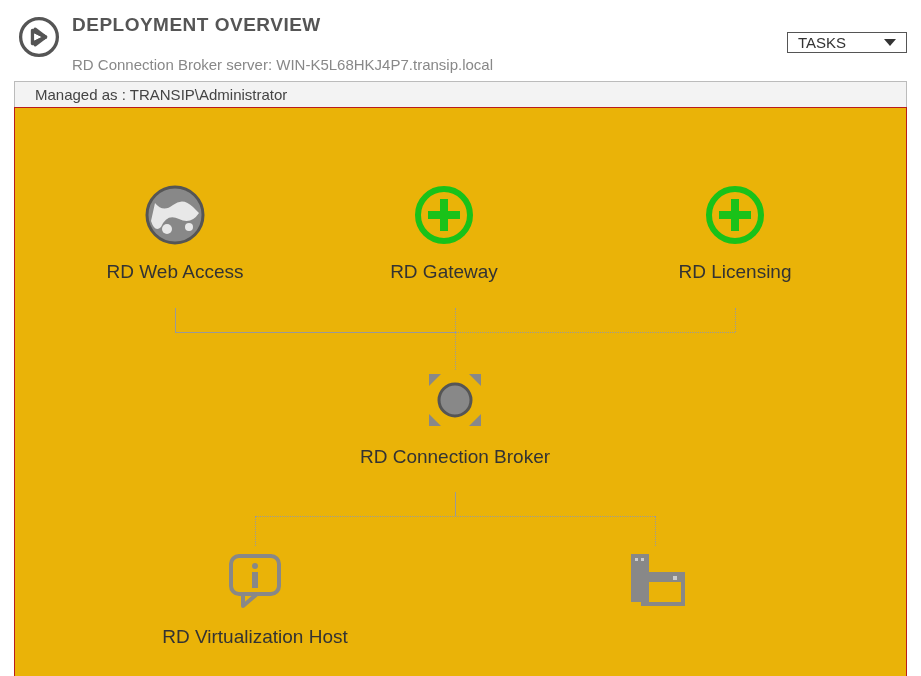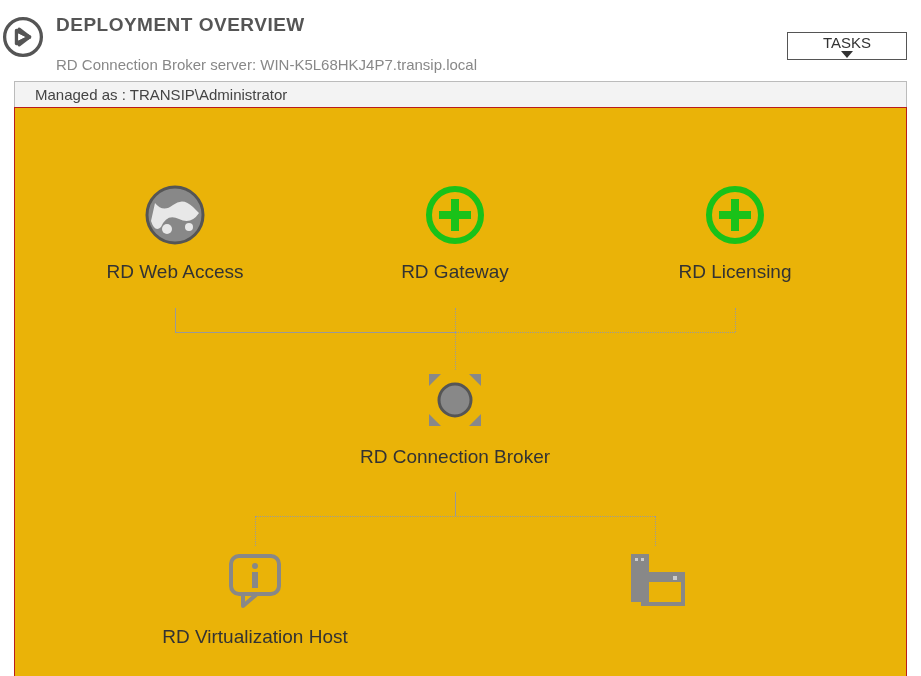--- a/index.html
+++ b/index.html
@@ -9,21 +9,21 @@
     font-size: 14px;
     color: #333;
     background: #fff;
     width: 921px;
     height: 676px;
     overflow: hidden;
   }
   .header {
     display: flex;
     align-items: flex-start;
-    padding: 14px 14px 8px 2px;
+    padding: 14px 14px 8px 18px;
     position: relative;
     justify-content: space-between;
   }
   .header-icon {
     width: 42px;
     height: 42px;
     flex: 0 0 42px;
     margin-right: 12px;
     margin-top: 2px;
   }
@@ -46,21 +46,20 @@
     border: 1px solid #555;
     background: #fff;
     padding: 1px 10px;
     font-size: 15px;
     color: #333;
     width: 120px;
     display: flex;
     align-items: center;
     justify-content: space-between;
     cursor: pointer;
-    flex-direction: column;
   }
   .tasks-btn .chev {
     width: 0; height: 0;
     border-left: 6px solid transparent;
     border-right: 6px solid transparent;
     border-top: 7px solid #333;
   }
   .managed-bar {
     margin: 0 14px;
     border: 1px solid #bbb;
@@ -139,21 +138,21 @@
   <div class="node" style="left:50px; top:75px;">
     <svg class="node-icon" viewBox="0 0 64 64">
       <circle cx="32" cy="32" r="28" fill="#888" stroke="#555" stroke-width="3"></circle>
       <path d="M12 20 Q20 30 30 22 Q40 14 50 24 L56 30 Q48 42 36 36 Q24 30 18 44 Q12 50 8 38 Z" fill="#e8e8e8"></path>
       <circle cx="24" cy="46" r="5" fill="#e8e8e8"></circle>
       <circle cx="46" cy="44" r="4" fill="#e8e8e8"></circle>
     </svg>
     <div class="node-label">RD Web Access</div>
   </div>
 
-  <div class="node" style="left:330px; top:75px;">
+  <div class="node" style="left:319px; top:75px;">
     <svg class="node-icon" viewBox="0 0 64 64">
       <circle cx="32" cy="32" r="26" fill="none" stroke="#19c219" stroke-width="6"></circle>
       <rect x="28" y="16" width="8" height="32" fill="#19c219"></rect>
       <rect x="16" y="28" width="32" height="8" fill="#19c219"></rect>
     </svg>
     <div class="node-label">RD Gateway</div>
   </div>
 
   <div class="node" style="left:610px; top:75px;">
     <svg class="node-icon" viewBox="0 0 64 64">

